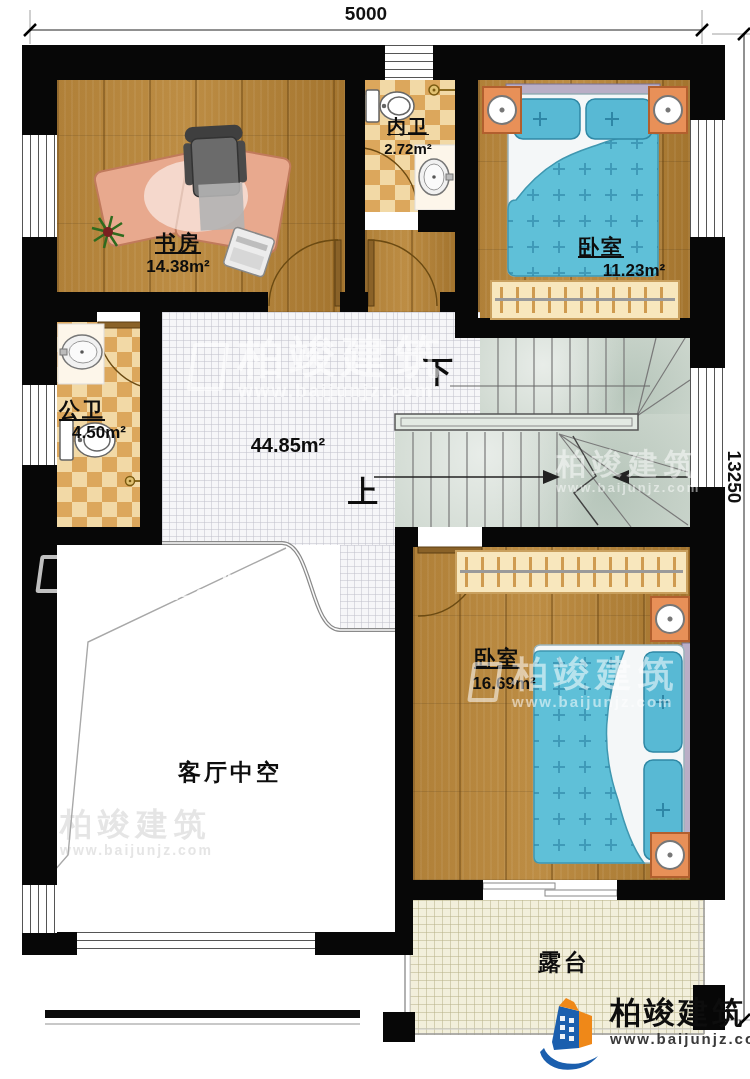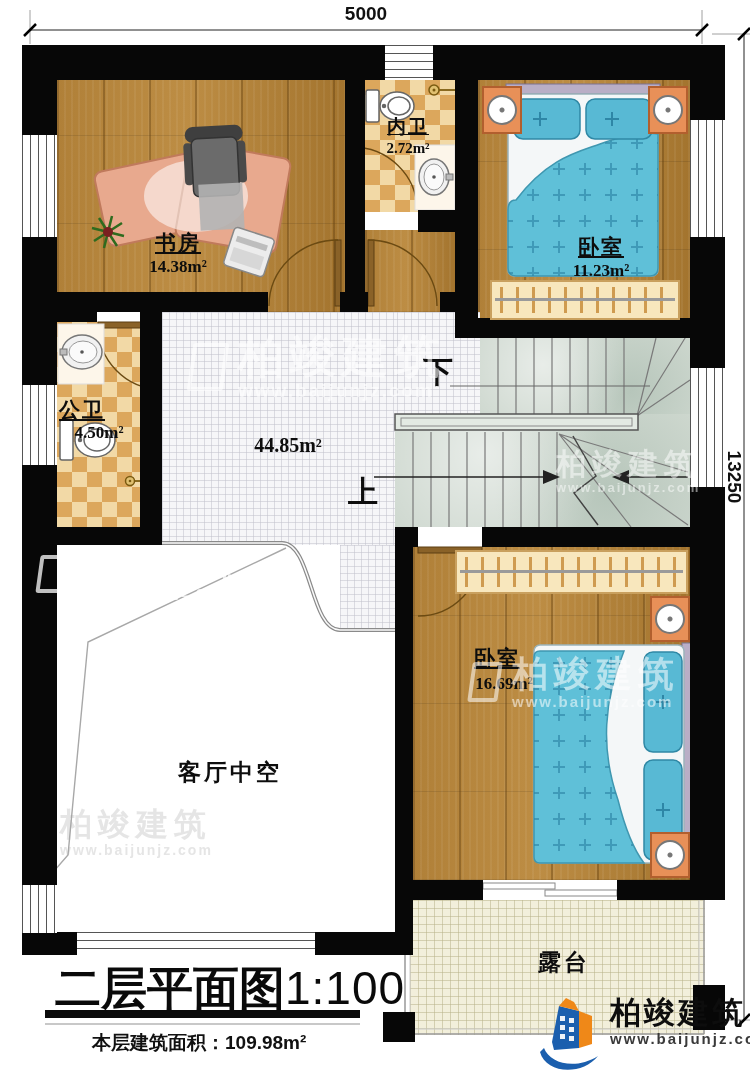--- a/index.html
+++ b/index.html
@@ -33,21 +33,21 @@
   .wardrobe .hangers{position:absolute;left:8px;right:8px;top:5px;bottom:5px;
     background:repeating-linear-gradient(90deg,#cf9b50 0 3px,transparent 3px 16px);}
   .wardrobe .rod{position:absolute;left:3px;right:3px;top:50%;height:3px;margin-top:-2px;background:#9a9a9a;}
   .nstand{position:absolute;z-index:7;background:#e89058;border:2px solid #b25f2e;box-sizing:border-box;}
   .nstand .lamp{position:absolute;inset:0;margin:auto;width:26px;height:26px;border-radius:50%;
     background:radial-gradient(circle,#777 2px,#fff 3px);border:2px solid #777;}
   
   .lbl{position:absolute;transform:translate(-50%,-50%);font-weight:bold;color:#0d0d0d;
        white-space:nowrap;text-align:center;z-index:10;}
   .rname{font-size:21px;letter-spacing:2px;text-decoration:underline;}
-  .rarea{font-size:17px;font-family:Liberation Serif, serif;}
+  .rarea{font-size:17px;}
   .big{font-size:23px;letter-spacing:3px;}
   .updown{font-size:30px;font-weight:900;}
   .dim{font-size:19px;font-weight:bold;color:#111;z-index:10;}
   
   .wm{position:absolute;z-index:11;display:flex;align-items:center;gap:12px;pointer-events:none;}
   .wm .t1{font-weight:900;letter-spacing:6px;line-height:1.05;}
   .wm .t2{font-weight:bold;letter-spacing:2px;}
   .wlogo{display:inline-block;border:4px solid currentColor;transform:skewX(-8deg);border-radius:3px;position:relative;}
   
   #title{position:absolute;left:55px;top:958px;z-index:12;color:#0a0a0a;font-weight:bold;font-size:46px;white-space:nowrap;}
@@ -293,21 +293,21 @@
     </div>
   <div class="nstand" style="left:650px;top:832px;width:40px;height:46px;">
       <div class="lamp"></div>
     </div>
 
   <div class="lbl rname" style="left:178px;top:243px;">书房</div>
   <div class="lbl rarea" style="left:178px;top:267px;text-align:right;">14.38m²</div>
   <div class="lbl rname" style="left:408px;top:127px;font-size:19px;">内卫</div>
   <div class="lbl rarea" style="left:408px;top:148px;font-size:15px;">2.72m²</div>
   <div class="lbl rname" style="left:601px;top:247px;">卧室</div>
-  <div class="lbl rarea" style="left:601px;top:271px;">11.23m²</div>
+  <div class="lbl rarea" style="left:634px;top:271px;">11.23m²</div>
   <div class="lbl rname" style="left:82px;top:410px;">公卫</div>
   <div class="lbl rarea" style="left:99px;top:433px;">4.50m²</div>
   <div class="lbl rarea" style="left:288px;top:445px;font-size:20px;">44.85m²</div>
   <div class="lbl rname" style="left:497px;top:658px;">卧室</div>
   <div class="lbl rarea" style="left:504px;top:684px;">16.69m²</div>
   <div class="lbl big" style="left:230px;top:772px;">客厅中空</div>
   <div class="lbl big" style="left:564px;top:962px;">露台</div>
   <div class="lbl updown" style="left:363px;top:492px;">上</div>
   <div class="lbl updown" style="left:438px;top:372px;">下</div>
 
@@ -341,28 +341,22 @@
       <div class="t2" style="font-size:15px;">www.baijunjz.com</div>
     </span>
   </div>
   <div class="wm" style="left:60px;top:808px;color:rgba(170,170,170,.30);">
     <span>
       <div class="t1" style="font-size:32px;">柏竣建筑</div>
       <div class="t2" style="font-size:14px;">www.baijunjz.com</div>
     </span>
   </div>
 
-  <div id="title">
-    <span>二层平面图</span><span class="scale">1:100</span>
-  </div>
   <div class="bar1"></div>
   <div class="bar2"></div>
-  <div class="stat" style="top:1030px;">
-    <span>本层建筑面积：</span><span>109.98m²</span>
-  </div>
   <div class="stat" style="top:1080px;margin-top:24px;">
     <span>层高：</span><span>3.3m</span>
   </div>
 
   <div id="brand">
     <svg width="64" height="74" viewBox="0 0 64 74" style="position:static;">
       <path d="M6,52 C12,68 38,74 60,60 C44,80 8,78 2,56 Z" fill="#1b5fae"></path>
       <path d="M14,46 L21,10 L41,15 L41,52 L16,54 Z" fill="#1b5fae"></path>
       <path d="M41,15 L54,20 L54,48 L41,52 Z" fill="#ef8818"></path>
       <path d="M21,10 L28,2 L36,6 L41,15 Z" fill="#ef8818"></path>

